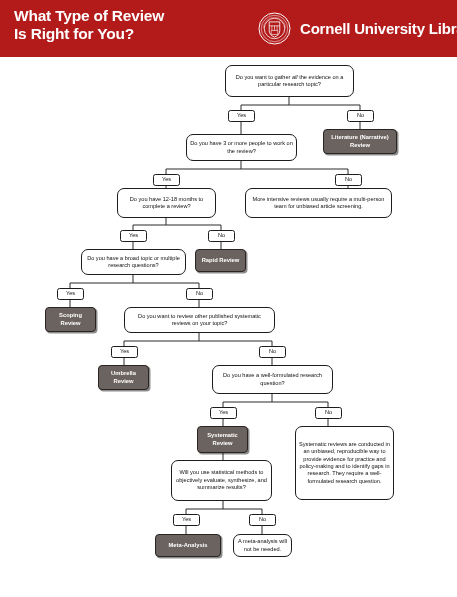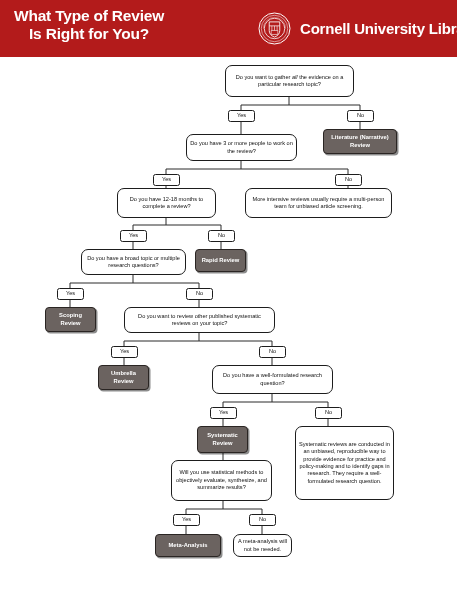--- a/index.html
+++ b/index.html
@@ -8,21 +8,20 @@
     background:#ffffff;
     font-family:"Liberation Sans","DejaVu Sans",sans-serif;
     overflow:hidden;
     position:relative;
   }
   
   #header{
     position:absolute;left:0;top:0;width:457px;height:57px;
     background:#b31b1b;
     overflow:hidden;
-    text-align:center;
   }
   #header-title{
     position:absolute;left:14px;top:7px;
     color:#ffffff;
     font-size:15.5px;line-height:18px;
     font-weight:bold;
     letter-spacing:-0.2px;
     white-space:pre-line;
   }
   #brand{

